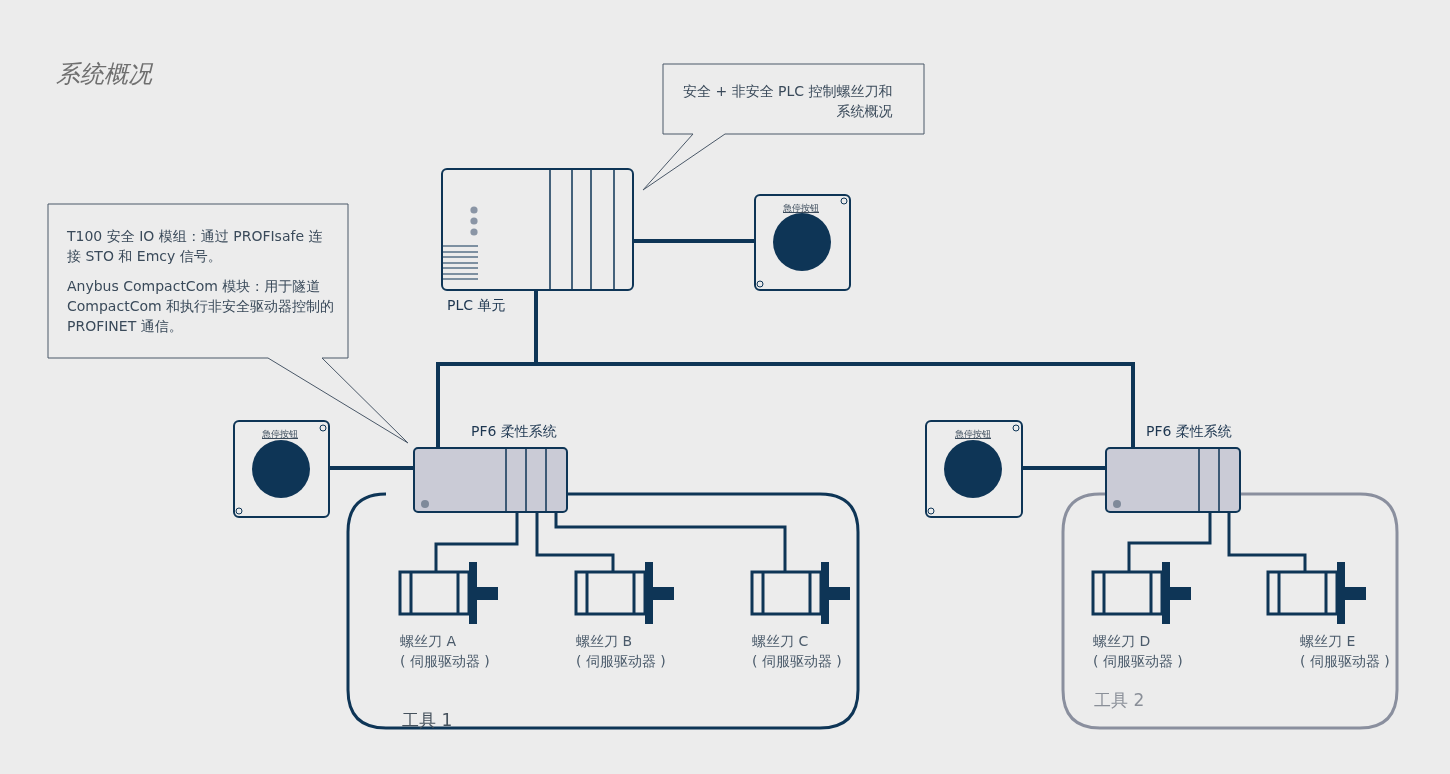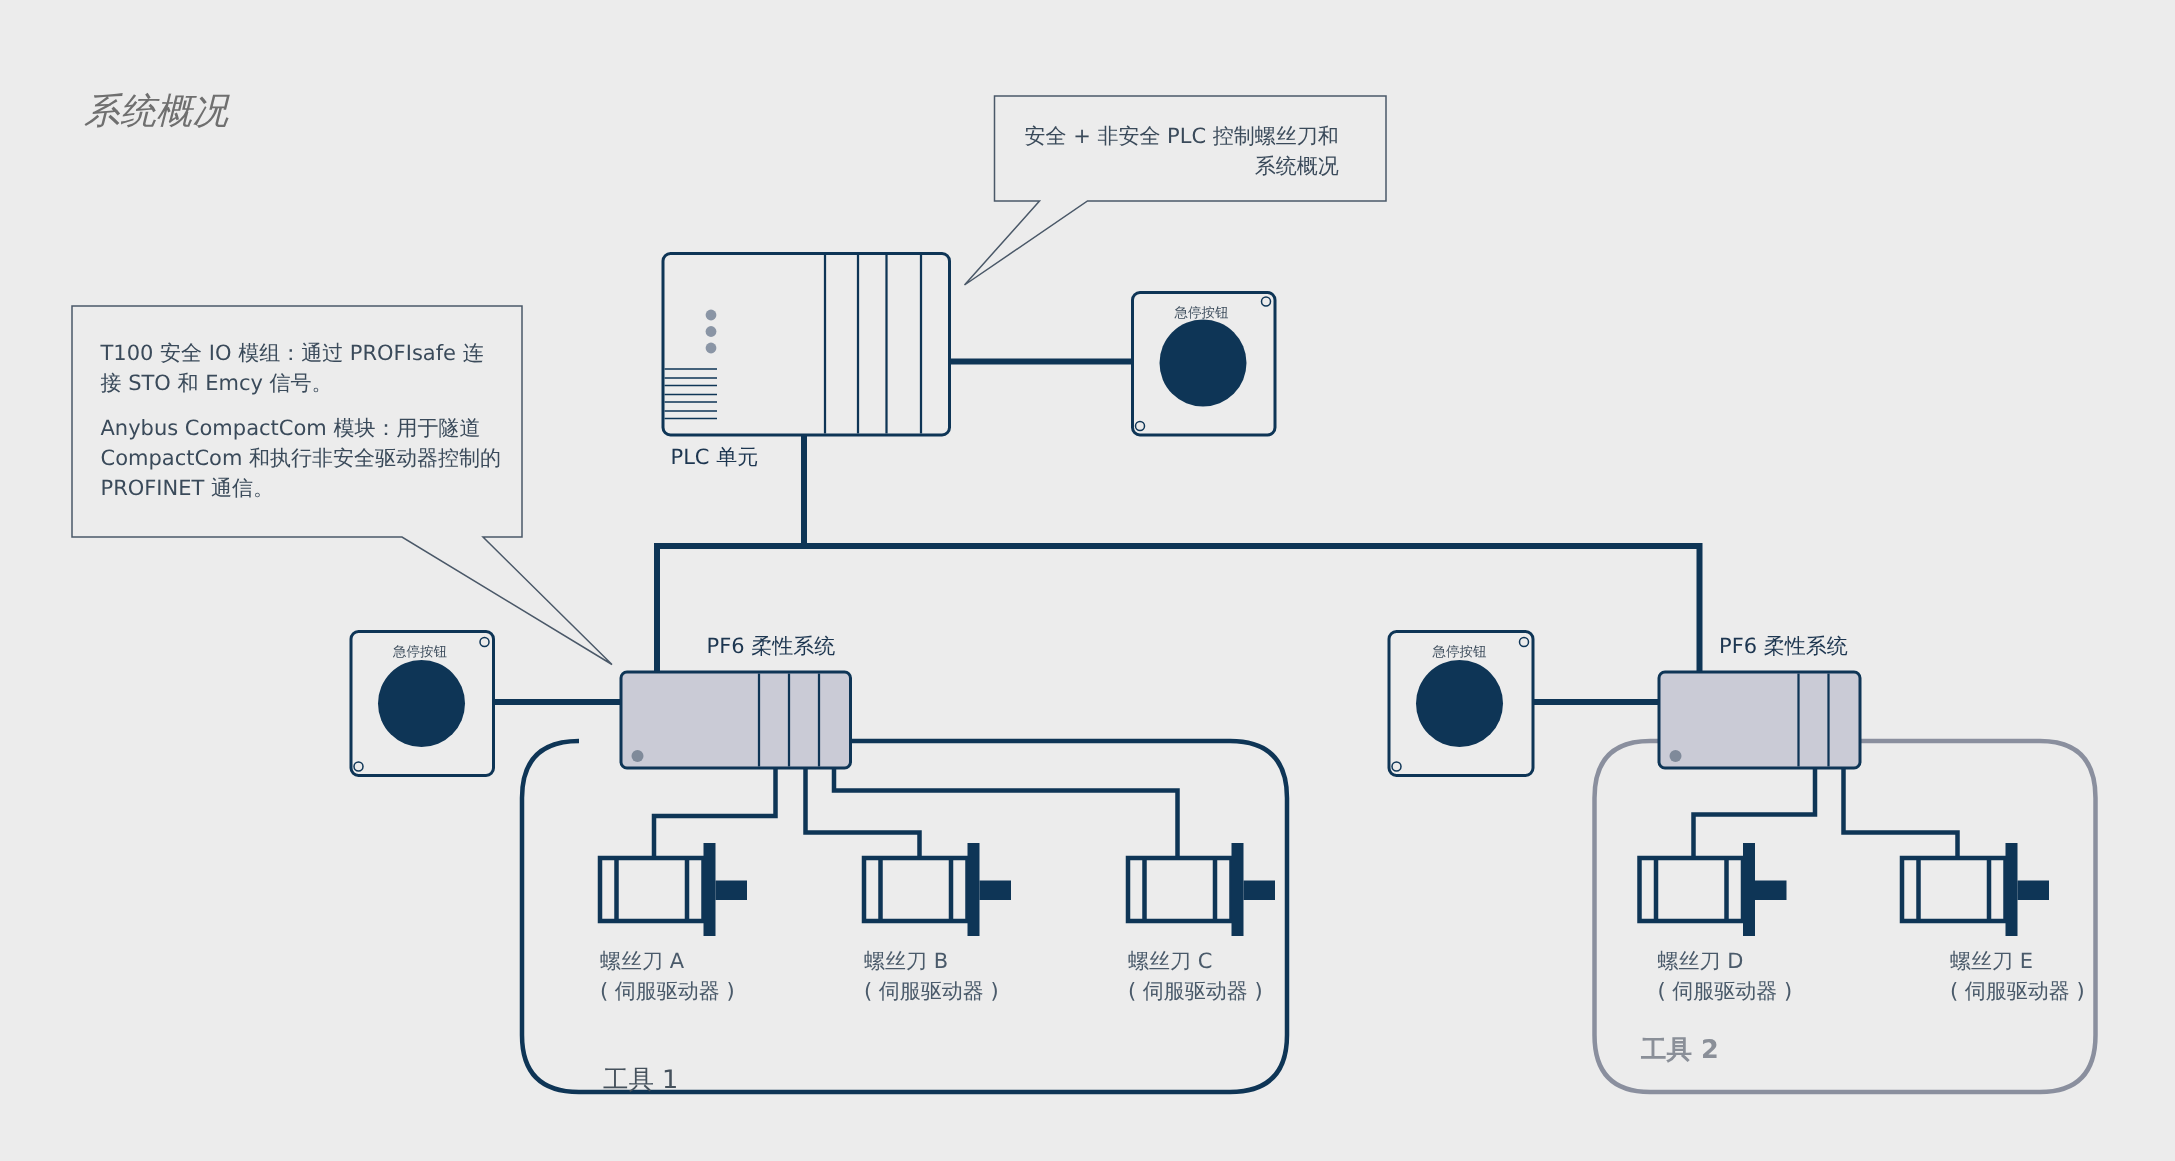--- a/index.html
+++ b/index.html
@@ -5,21 +5,21 @@
   html, body { margin:0; padding:0; }
   body { width:1450px; height:774px; background:#ececec; position:relative; overflow:hidden;
          font-family:"DejaVu Sans","Liberation Sans",sans-serif; }
   svg.diagram { position:absolute; left:0; top:0; }
   .txt { position:absolute; color:#1d3650; font-size:14px; line-height:20px; white-space:nowrap; }
   .title { position:absolute; left:56px; top:58px; font-size:24px; font-style:italic; color:#6f6f6f; }
   .callout-text { position:absolute; color:#3a4a5a; font-size:14px; line-height:20px; }
   .muted { color:#4a5a6a; }
   .tool1 { color:#45515c; font-size:17px;margin-top:20px; }
   .tool2 { color:#8a8f98; font-size:17px; }
-  .estop-label { position:absolute; font-size:9px; color:#3a4a5a; white-space:nowrap; }
+  .estop-label { position:absolute; font-size:9px; color:#3a4a5a; white-space:nowrap;text-decoration:underline; }
 </style>
 </head>
 <body>
 
 <svg class="diagram" width="1450" height="774" viewBox="0 0 1450 774">
 
   <g>
     <path d="M663,64 L924,64 L924,134 L725,134 L643,190 L693,134 L663,134 Z" fill="#ececec" stroke="#4a5868" stroke-width="1"></path>
   </g>
 
@@ -171,24 +171,24 @@
       <div>( 伺服驱动器 )</div>
     </div>
     <div class="txt muted" style="left: 576px; top: 631px;">
       <div>螺丝刀 B</div>
       <div>( 伺服驱动器 )</div>
     </div>
     <div class="txt muted" style="left: 752px; top: 631px;">
       <div>螺丝刀 C</div>
       <div>( 伺服驱动器 )</div>
     </div>
-    <div class="txt muted" style="left: 1093px; top: 631px; margin-left: 12px;">
+    <div class="txt muted" style="left: 1093px; top: 631px;">
       <div>螺丝刀 D</div>
       <div>( 伺服驱动器 )</div>
     </div>
     <div class="txt muted" style="left: 1300px; top: 631px;">
       <div>螺丝刀 E</div>
       <div>( 伺服驱动器 )</div>
     </div>
   </div>
 
 <div class="txt tool1" style="left:402px; top:690px;">工具 1</div>
-<div class="txt tool2" style="left:1094px; top:690px;font-weight:bold;">工具 2</div>
+<div class="txt tool2" style="left:1094px; top:690px;">工具 2</div>
 
 </body></html>

